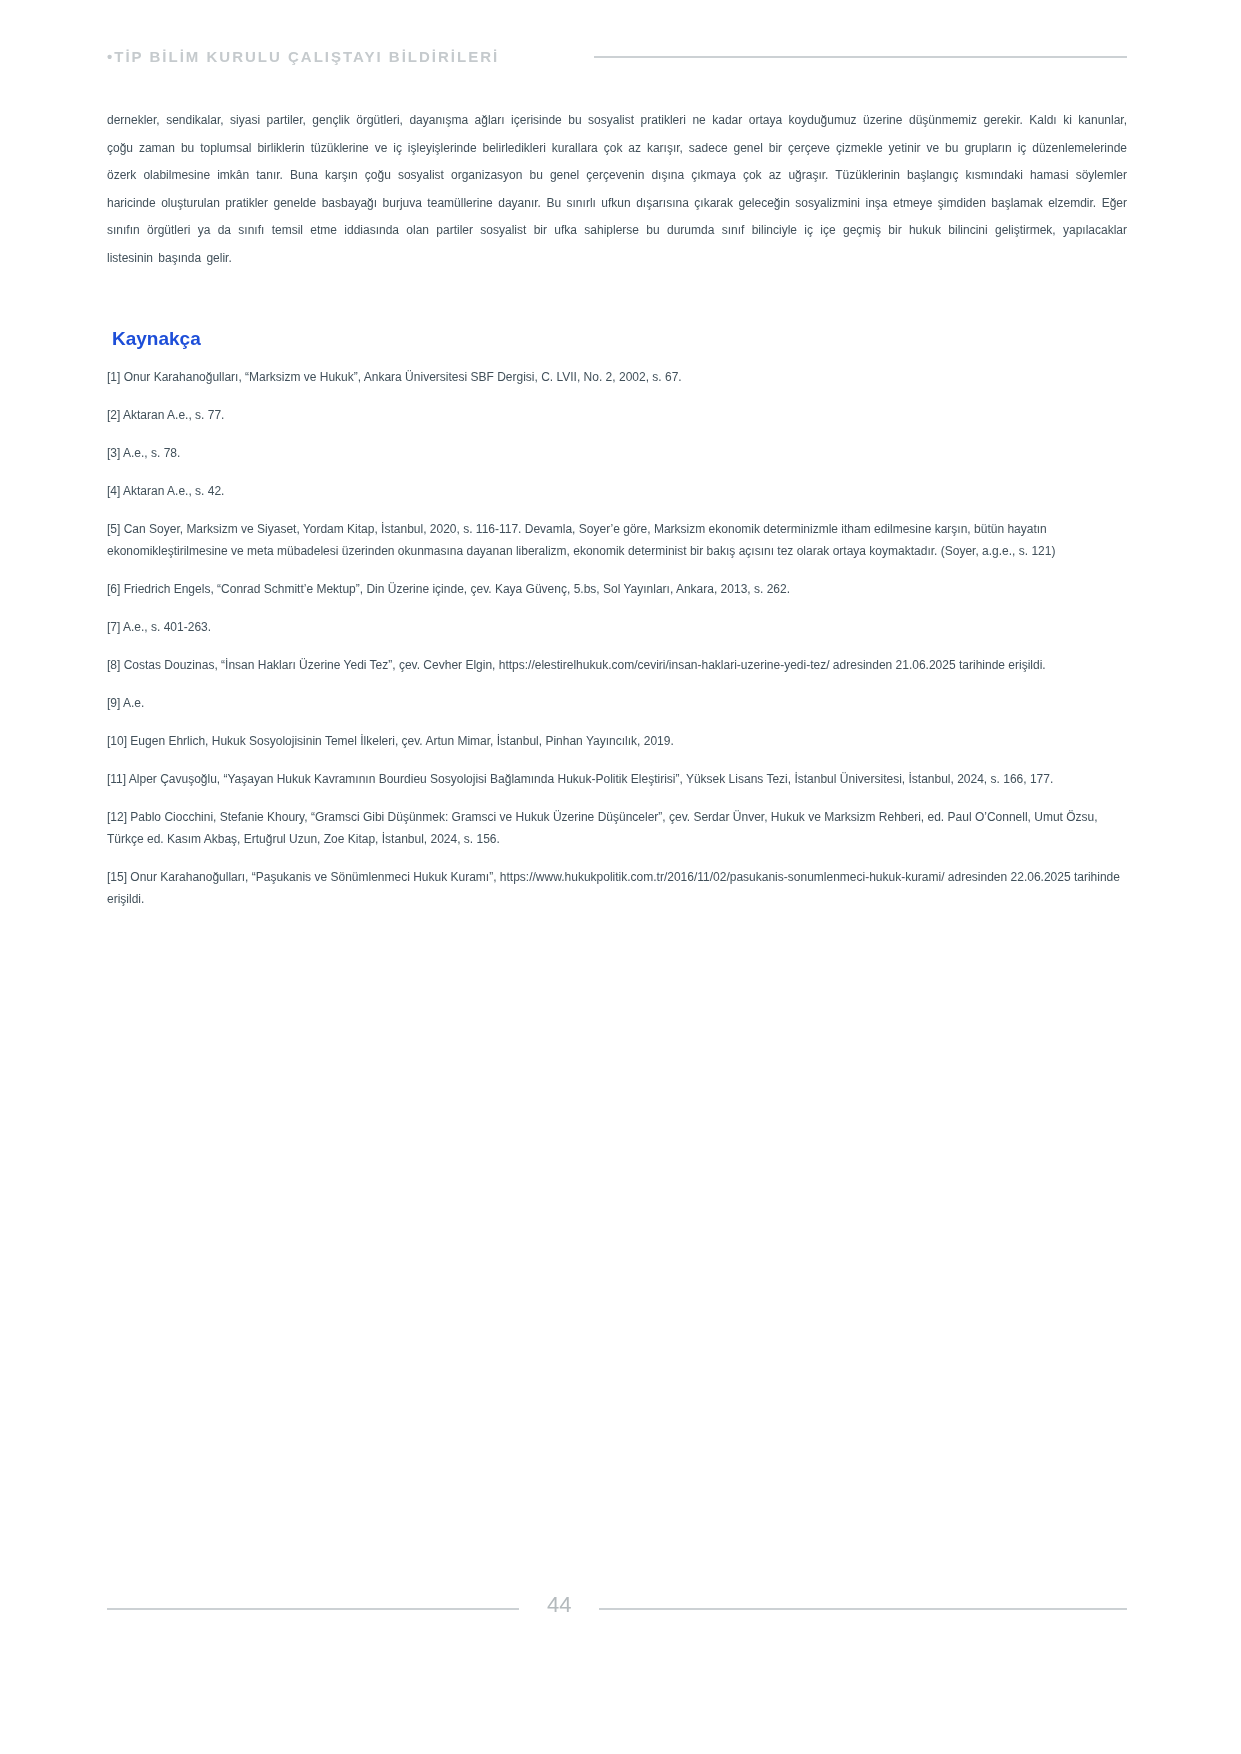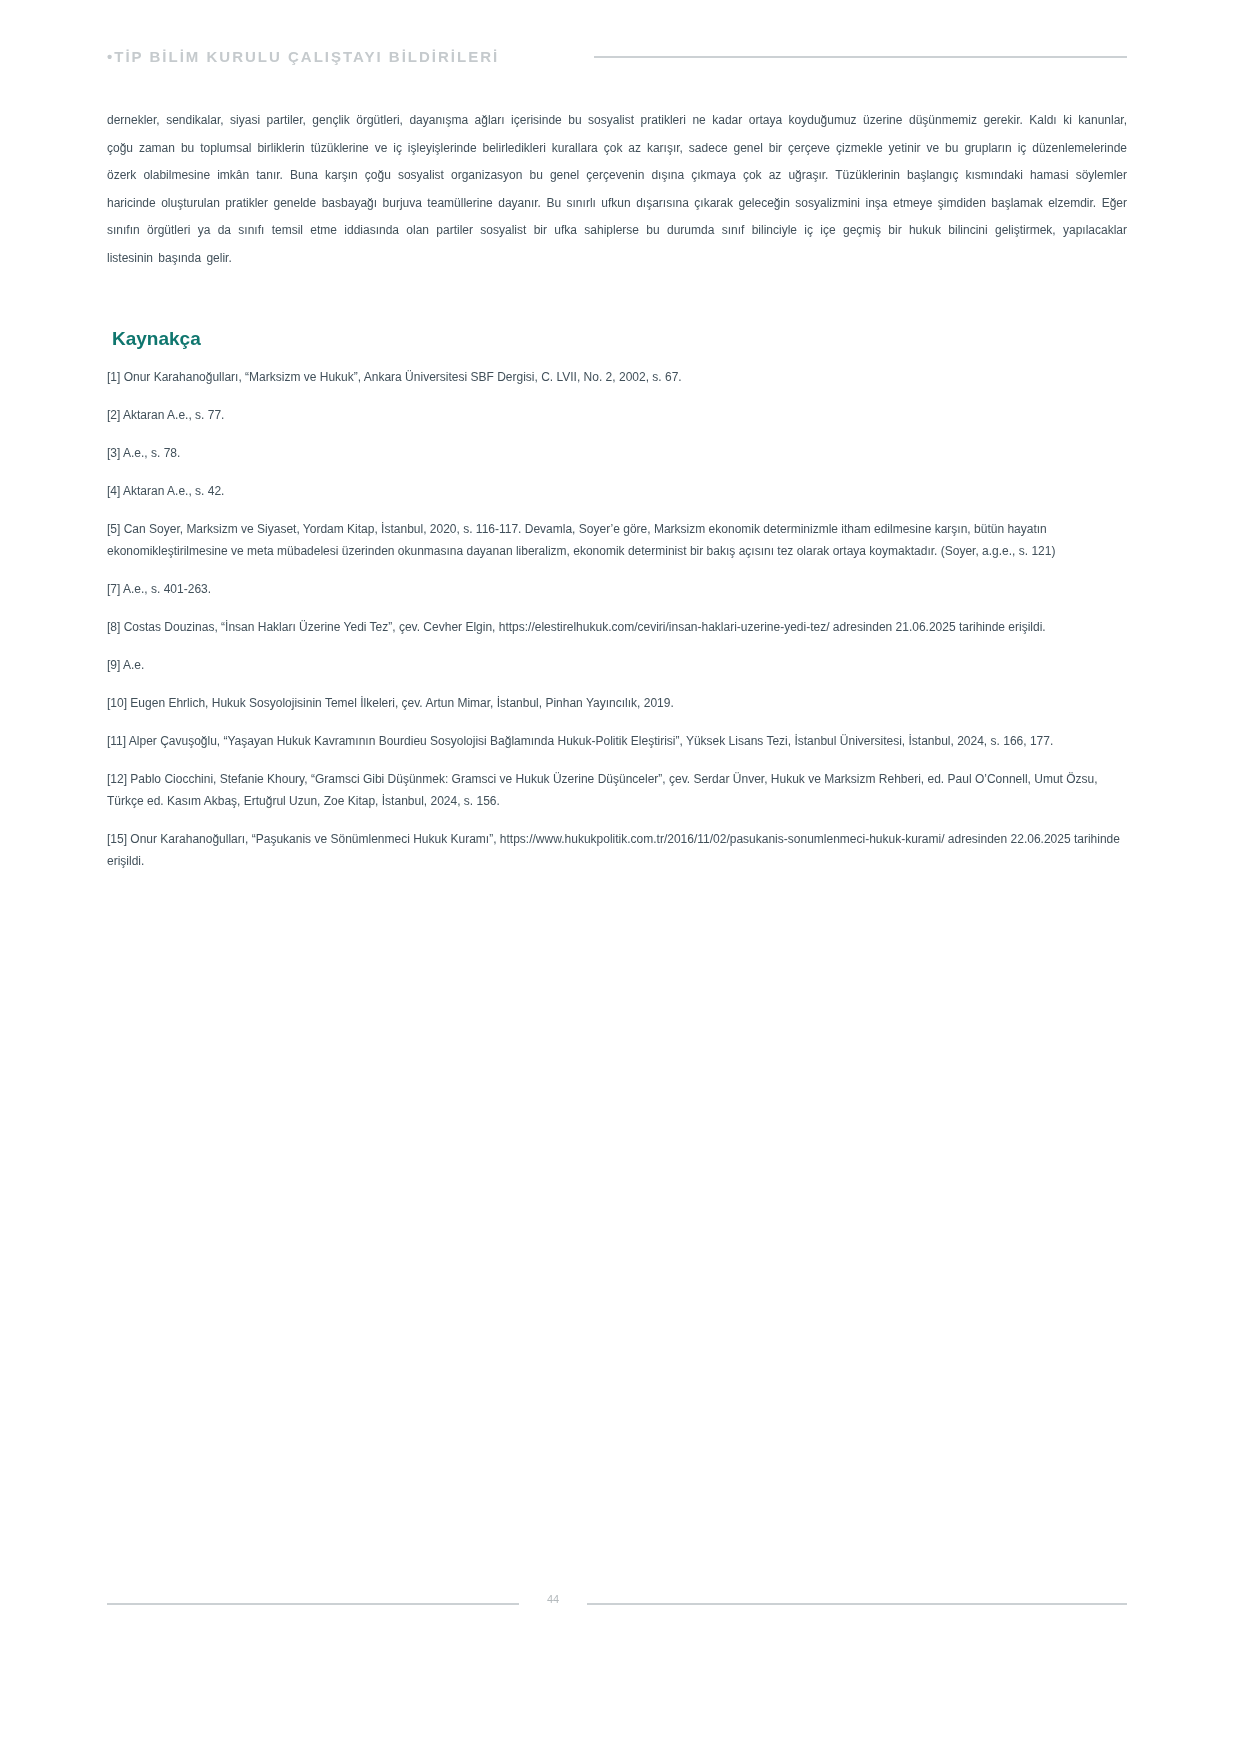--- a/index.html
+++ b/index.html
@@ -38,21 +38,21 @@
     margin-top: 42px;
     color: #41505a;
     font-size: 12px;
     line-height: 27.5px;
     text-align: justify;
     word-spacing: 2px;
   }
   .refs-heading {
     margin-top: 56px;
     padding-left: 5px;
-    color: #0f766e;
+    color: #1d4ed8;
     font-size: 19px;
     font-weight: 700;
   }
   .refs-list { margin-top: 6px; }
   .ref-item {
     margin-top: 16px;
     color: #41505a;
     font-size: 12px;
     line-height: 22px;
     text-align: left;
@@ -65,21 +65,21 @@
     align-items: center;
   }
   .footer-rule {
     height: 0;
     border-top: 2px solid #ccd1d4;
   }
   .footer-rule-left { flex: 0 0 412px; }
   .footer-rule-right { flex: 1 1 auto; }
   .page-number {
     color: #b4babd;
-    font-size: 11px;
+    font-size: 22px;
     padding: 0 28px;
     line-height: 1;
     transform: translateY(-4px);
   }
 </style>
 </head>
 <body>
 
 <div class="page">
   <div class="content">
@@ -92,20 +92,21 @@
     <p class="body-text">dernekler, sendikalar, siyasi partiler, gençlik örgütleri, dayanışma ağları içerisinde bu sosyalist pratikleri ne kadar ortaya koyduğumuz üzerine düşünmemiz gerekir. Kaldı ki kanunlar, çoğu zaman bu toplumsal birliklerin tüzüklerine ve iç işleyişlerinde belirledikleri kurallara çok az karışır, sadece genel bir çerçeve çizmekle yetinir ve bu grupların iç düzenlemelerinde özerk olabilmesine imkân tanır. Buna karşın çoğu sosyalist organizasyon bu genel çerçevenin dışına çıkmaya çok az uğraşır. Tüzüklerinin başlangıç kısmındaki hamasi söylemler haricinde oluşturulan pratikler genelde basbayağı burjuva teamüllerine dayanır. Bu sınırlı ufkun dışarısına çıkarak geleceğin sosyalizmini inşa etmeye şimdiden başlamak elzemdir. Eğer sınıfın örgütleri ya da sınıfı temsil etme iddiasında olan partiler sosyalist bir ufka sahiplerse bu durumda sınıf bilinciyle iç içe geçmiş bir hukuk bilincini geliştirmek, yapılacaklar listesinin başında gelir.</p>
 
     <h2 class="refs-heading">Kaynakça</h2>
 
     <div class="refs-list">
         <p class="ref-item">[1] Onur Karahanoğulları, “Marksizm ve Hukuk”, Ankara Üniversitesi SBF Dergisi, C. LVII, No. 2, 2002, s. 67.</p>
         <p class="ref-item">[2] Aktaran A.e., s. 77.</p>
         <p class="ref-item">[3] A.e., s. 78.</p>
         <p class="ref-item">[4] Aktaran A.e., s. 42.</p>
         <p class="ref-item">[5] Can Soyer, Marksizm ve Siyaset, Yordam Kitap, İstanbul, 2020, s. 116-117. Devamla, Soyer’e göre, Marksizm ekonomik determinizmle itham edilmesine karşın, bütün hayatın ekonomikleştirilmesine ve meta mübadelesi üzerinden okunmasına dayanan liberalizm, ekonomik determinist bir bakış açısını tez olarak ortaya koymaktadır. (Soyer, a.g.e., s. 121)</p>
+        <p class="ref-item">[6] Friedrich Engels, “Conrad Schmitt’e Mektup”, Din Üzerine içinde, çev. Kaya Güvenç, 5.bs, Sol Yayınları, Ankara, 2013, s. 262.</p>
         <p class="ref-item">[7] A.e., s. 401-263.</p>
         <p class="ref-item">[8] Costas Douzinas, “İnsan Hakları Üzerine Yedi Tez”, çev. Cevher Elgin, https://elestirelhukuk.com/ceviri/insan-haklari-uzerine-yedi-tez/ adresinden 21.06.2025 tarihinde erişildi.</p>
         <p class="ref-item">[9] A.e.</p>
         <p class="ref-item">[10] Eugen Ehrlich, Hukuk Sosyolojisinin Temel İlkeleri, çev. Artun Mimar, İstanbul, Pinhan Yayıncılık, 2019.</p>
         <p class="ref-item">[11] Alper Çavuşoğlu, “Yaşayan Hukuk Kavramının Bourdieu Sosyolojisi Bağlamında Hukuk-Politik Eleştirisi”, Yüksek Lisans Tezi, İstanbul Üniversitesi, İstanbul, 2024, s. 166, 177.</p>
         <p class="ref-item">[12] Pablo Ciocchini, Stefanie Khoury, “Gramsci Gibi Düşünmek: Gramsci ve Hukuk Üzerine Düşünceler”, çev. Serdar Ünver, Hukuk ve Marksizm Rehberi, ed. Paul O’Connell, Umut Özsu, Türkçe ed. Kasım Akbaş, Ertuğrul Uzun, Zoe Kitap, İstanbul, 2024, s. 156.</p>
         <p class="ref-item">[15] Onur Karahanoğulları, “Paşukanis ve Sönümlenmeci Hukuk Kuramı”, https://www.hukukpolitik.com.tr/2016/11/02/pasukanis-sonumlenmeci-hukuk-kurami/ adresinden 22.06.2025 tarihinde erişildi.</p>
       </div>
 
   </div>

